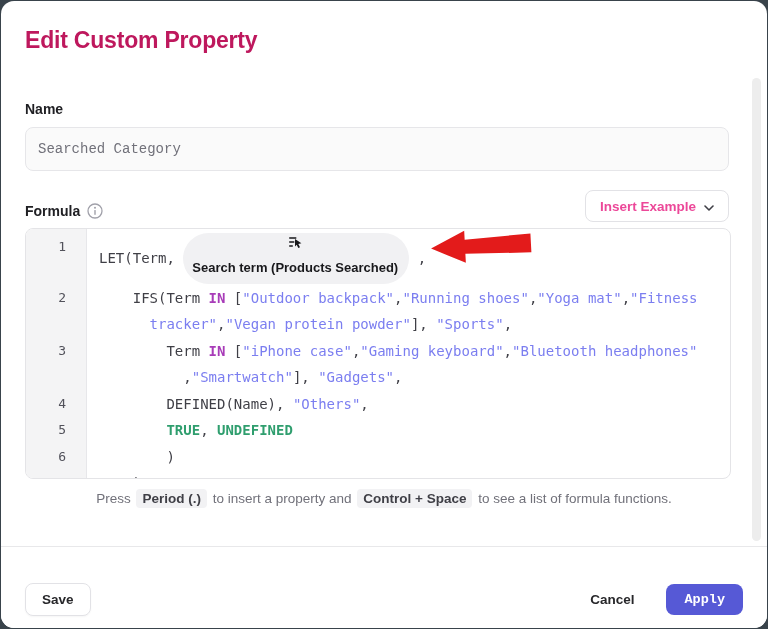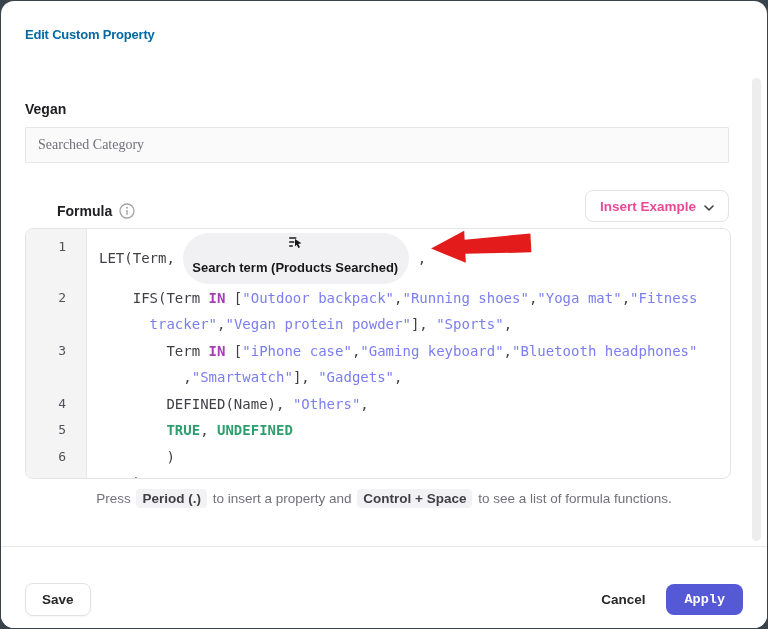--- a/index.html
+++ b/index.html
@@ -11,43 +11,43 @@
     overflow:hidden;
   }
   .modal {
     position:absolute; inset:1px;
     background:#ffffff;
     border-radius:13px;
     overflow:hidden;
   }
   .modal-title {
     position:absolute; left:24px; top:26px;
-    font-size:13px; font-weight:700; color:#0369a1; letter-spacing:-0.2px;
+    font-size:23px; font-weight:700; color:#be185d; letter-spacing:-0.2px;
   }
   .field-label {
     position:absolute; left:24px;
     font-size:14px; font-weight:700; color:#202024;
   }
   #name-label { top:100px; }
   .name-input {
     position:absolute; left:24px; top:126px;
-    width:704px; height:36px;
+    width:704px; height:44px;
     background:#fafafa;
     border:1px solid #e6e6e9;
-    border-radius:1px;
+    border-radius:8px;
     padding:0 12px;
-    font-family:Liberation Serif, serif;
+    font-family:Liberation Mono, monospace;
     font-size:14px; color:#71717a;
     outline:none;
   }
   .formula-label-row {
     position:absolute; left:24px; top:201px;
     display:flex; align-items:center; gap:7px;
   }
-  .formula-label-row .field-label { position:static;margin-left:32px; }
+  .formula-label-row .field-label { position:static; }
   .info-icon { display:inline-flex; margin-top:1px; }
   .insert-example-btn {
     position:absolute; right:38px; top:189px;
     height:32px; padding:0 14px;
     display:flex; align-items:center; gap:8px;
     background:#ffffff;
     border:1px solid #e2e2e6;
     border-radius:8px;
     font-size:13.5px; font-weight:600; color:#ec4899;
     cursor:pointer;
@@ -127,36 +127,36 @@
     font-family:"Liberation Sans", sans-serif;
     font-size:13.5px; font-weight:600;
     border-radius:8px; cursor:pointer;margin-top:24px;
   }
   .btn-save {
     background:#ffffff; color:#27272a;
     border:1px solid #e2e2e6;
     padding:8px 16px;
     box-shadow:0 1px 2px rgba(0,0,0,0.04);
   }
-  .footer-right { display:flex; align-items:center; gap:19px; }
+  .footer-right { display:flex; align-items:center; gap:30px; }
   .btn-cancel { background:transparent; border:none; color:#27272a; padding:8px 2px; }
   .btn-apply {
     background:#5659d6; color:#ffffff; border:none;
     padding:8px 18px;
     font-family:Liberation Mono, monospace;
   }
 </style>
 </head>
 <body>
 
 <div class="modal">
 
   <div class="modal-title">Edit Custom Property</div>
 
-  <div class="field-label" id="name-label">Vegan</div>
+  <div class="field-label" id="name-label">Name</div>
   <input class="name-input" type="text" value="Searched Category" style="">
 
   <div class="formula-label-row">
     <span class="field-label">Formula</span>
     <span class="info-icon">
       <svg width="16" height="16" viewBox="0 0 16 16">
         <circle cx="8" cy="8" r="7" fill="none" stroke="#a1a1aa" stroke-width="1.3"></circle>
         <circle cx="8" cy="4.8" r="1" fill="#a1a1aa"></circle>
         <rect x="7.3" y="6.9" width="1.4" height="5" rx="0.7" fill="#a1a1aa"></rect>
       </svg>

